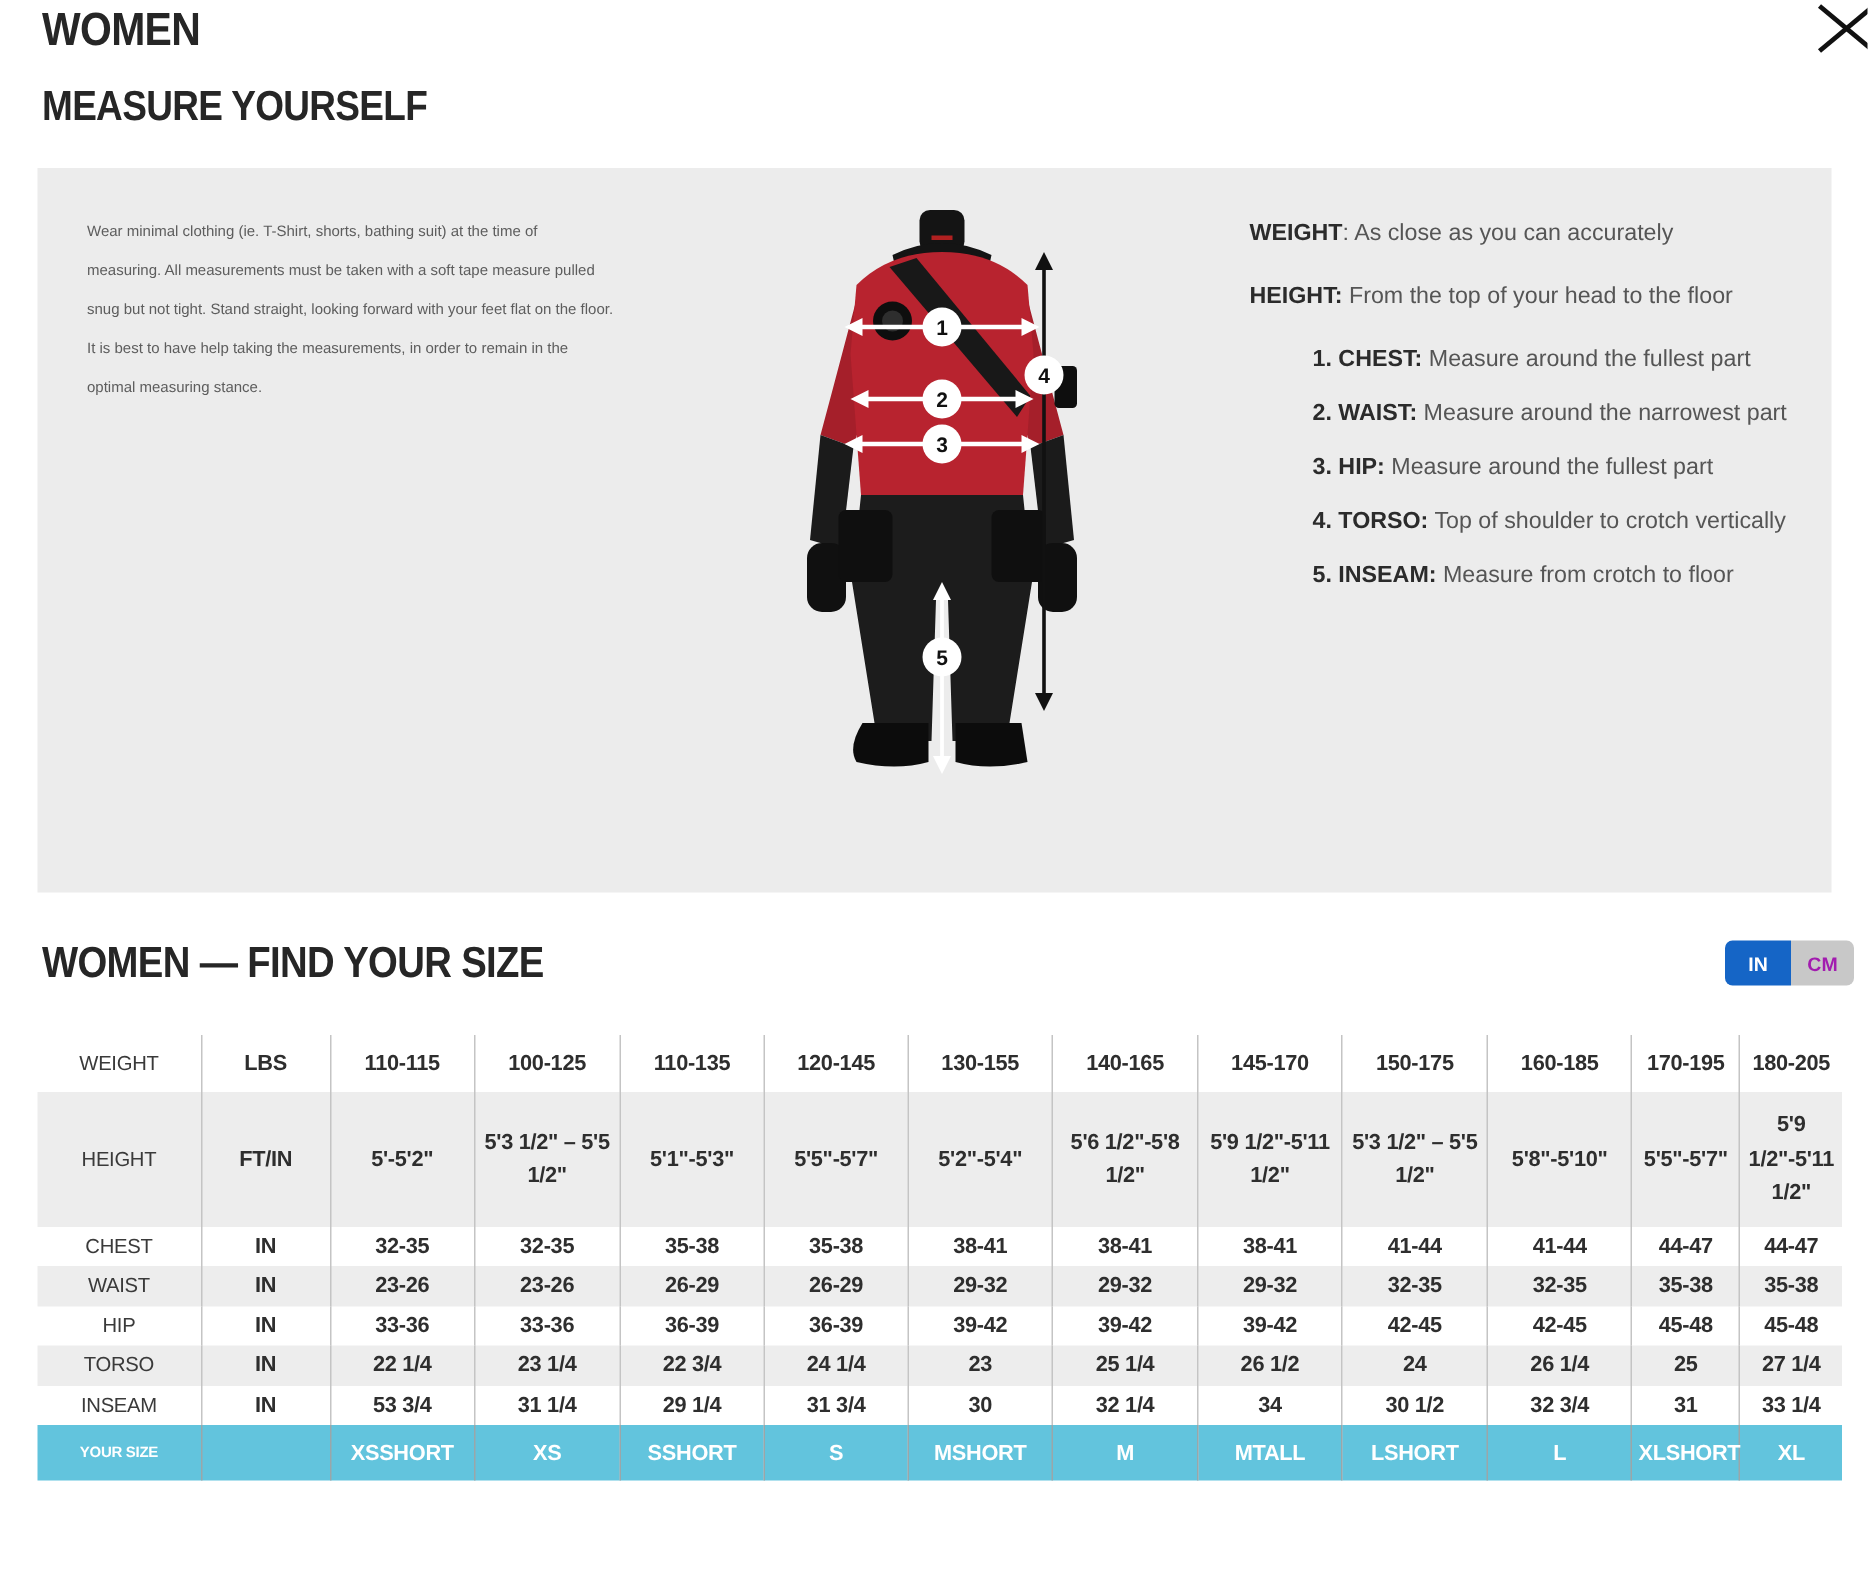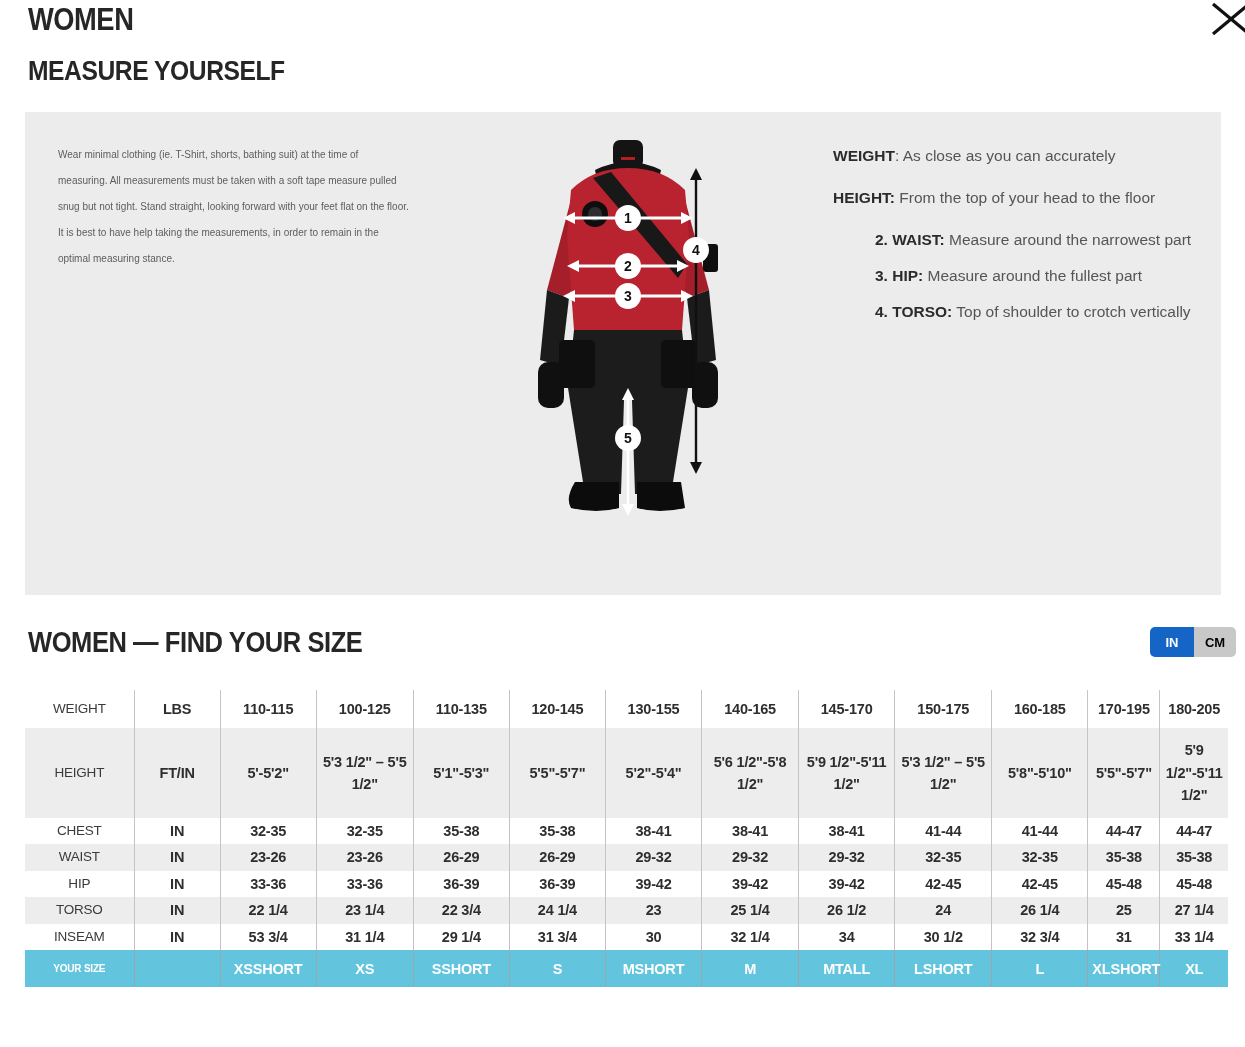--- a/index.html
+++ b/index.html
@@ -25,21 +25,21 @@
   .note-line b, .note-point b { color:#2b2b2b; }
   .note-point { margin-bottom:10px; padding-left:42px; }
   .note-point.hang { padding-left:0; text-indent:42px; }
 
   #suit-figure { position:absolute; left:512px; top:26px; width:182px; height:382px; }
 
   
   #size-title { position:absolute; left:28px; top:626px; font-size:29px; }
   #unit-toggle { position:absolute; left:1150px; top:627px; display:flex; }
   .seg { width:44px; height:30px; border:none; font-family:inherit; font-size:13px;
-    font-weight:bold; background:#c8c8c8; color:#000000; cursor:pointer; }
+    font-weight:bold; background:#c8c8c8; color:#a21caf; cursor:pointer; }
   .seg:first-child { border-radius:5px 0 0 5px; }
   .seg:last-child  { border-radius:0 5px 5px 0; width:42px; }
   .seg.active { background:#1565c6; color:#fff; }
 
   
   #size-table { position:absolute; left:25px; top:690px; width:1203px;
     border-collapse:collapse; table-layout:fixed; }
   #size-table td { border-right:1px solid #c4c4c4; text-align:center;
     font-size:14.5px; font-weight:bold; color:#2e2e2e; letter-spacing:-0.2px;
     padding:2px 4px; line-height:1.55; }
@@ -131,23 +131,25 @@
         <text x="91" y="163" fill="#111">3</text>
         <text x="159" y="117" fill="#111">4</text>
         <text x="91" y="305" fill="#111">5</text>
       </g>
     </svg>
   </div>
 
   <div id="measure-notes">
     <div class="note-line"><b>WEIGHT</b><span>: As close as you can accurately</span></div>
     <div class="note-line"><b>HEIGHT:</b><span> From the top of your head to the floor</span></div>
+    <div class="note-point"><b>1. CHEST:</b><span> Measure around the fullest part</span></div>
     <div class="note-point"><b>2. WAIST:</b><span>  Measure around the narrowest part</span></div>
     <div class="note-point"><b>3. HIP:</b><span> Measure around the fullest part</span></div>
     <div class="note-point hang"><b>4. TORSO:</b><span> Top of shoulder to crotch vertically</span></div>
+    <div class="note-point"><b>5. INSEAM:</b><span> Measure from crotch to floor</span></div>
   </div>
 </div>
 
 <h2 id="size-title" class="hdr">WOMEN — FIND YOUR SIZE</h2>
 
 <div id="unit-toggle">
   <button class="seg active">IN</button>
   <button class="seg">CM</button>
 </div>
 

